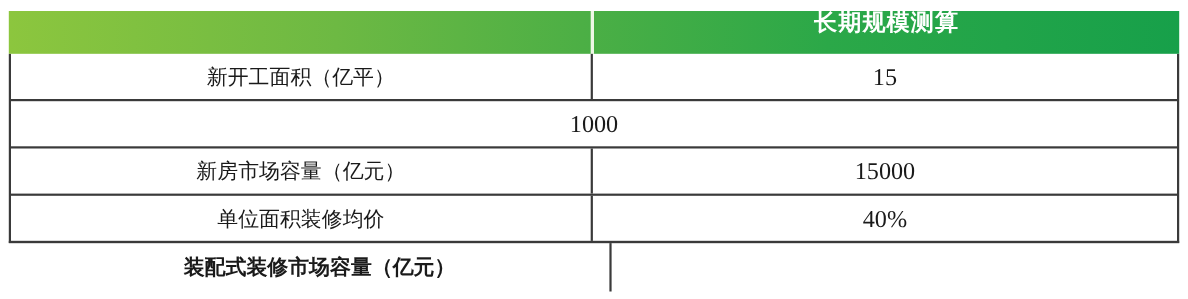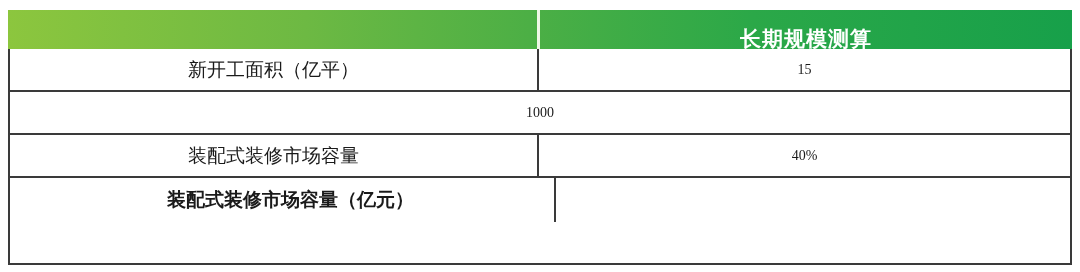--- a/index.html
+++ b/index.html
@@ -45,39 +45,39 @@
     width: 529px;
     height: 39px;
   }
   .header-right-cell {
     position: absolute;
     left: 532px;
     top: 0;
     width: 532px;
     height: 39px;
     display: flex;
-    align-items: flex-end;
+    align-items: flex-start;
     justify-content: center;
   }
   .header-title {
     color: #ffffff;
     font-family: "Liberation Sans", "DejaVu Sans", sans-serif;
     font-weight: bold;
     font-size: 21px;
     letter-spacing: 1px;
     line-height: 1;
   }
 
   
   .body-grid {
     position: absolute;
     left: 8px;
     top: 49px;
     width: 1064px;
-    height: 216px;
+    height: 172px;
     border-left: 2px solid #3a3a3a;
     border-right: 2px solid #3a3a3a;
     border-bottom: 2px solid #3a3a3a;
     box-sizing: border-box;
     background: #ffffff;
   }
   .row {
     display: flex;
     height: 43px;
     box-sizing: border-box;
@@ -97,21 +97,21 @@
     justify-content: center;
     font-size: 19px;
     color: #1a1a1a;
   }
   .cell-value {
     flex: 1;
     box-sizing: border-box;
     display: flex;
     align-items: center;
     justify-content: center;
-    font-size: 14px;
+    font-size: 22px;
     color: #1a1a1a;
   }
   .row.total .cell-label {
     font-family: "Liberation Sans", "DejaVu Sans", sans-serif;
     font-weight: bold;
     font-size: 19px;
   }
 </style>
 </head>
 <body>
@@ -130,23 +130,27 @@
 
     <div class="row">
       <div class="cell-label">新开工面积（亿平）</div>
       <div class="cell-value">15</div>
     </div>
 
     <div class="row">
       <div class="cell-value">1000</div>
     </div>
 
+    <div class="row">
+      <div class="cell-label">新房市场容量（亿元）</div>
+      <div class="cell-value">15000</div>
+    </div>
 
     <div class="row">
-      <div class="cell-label">装配式装修市场容量</div>
+      <div class="cell-label">单位面积装修均价</div>
       <div class="cell-value">40%</div>
     </div>
 
     <div class="row total">
       <div class="cell-label">装配式装修市场容量（亿元）</div>
     </div>
 
   </div>
 </div>
 

